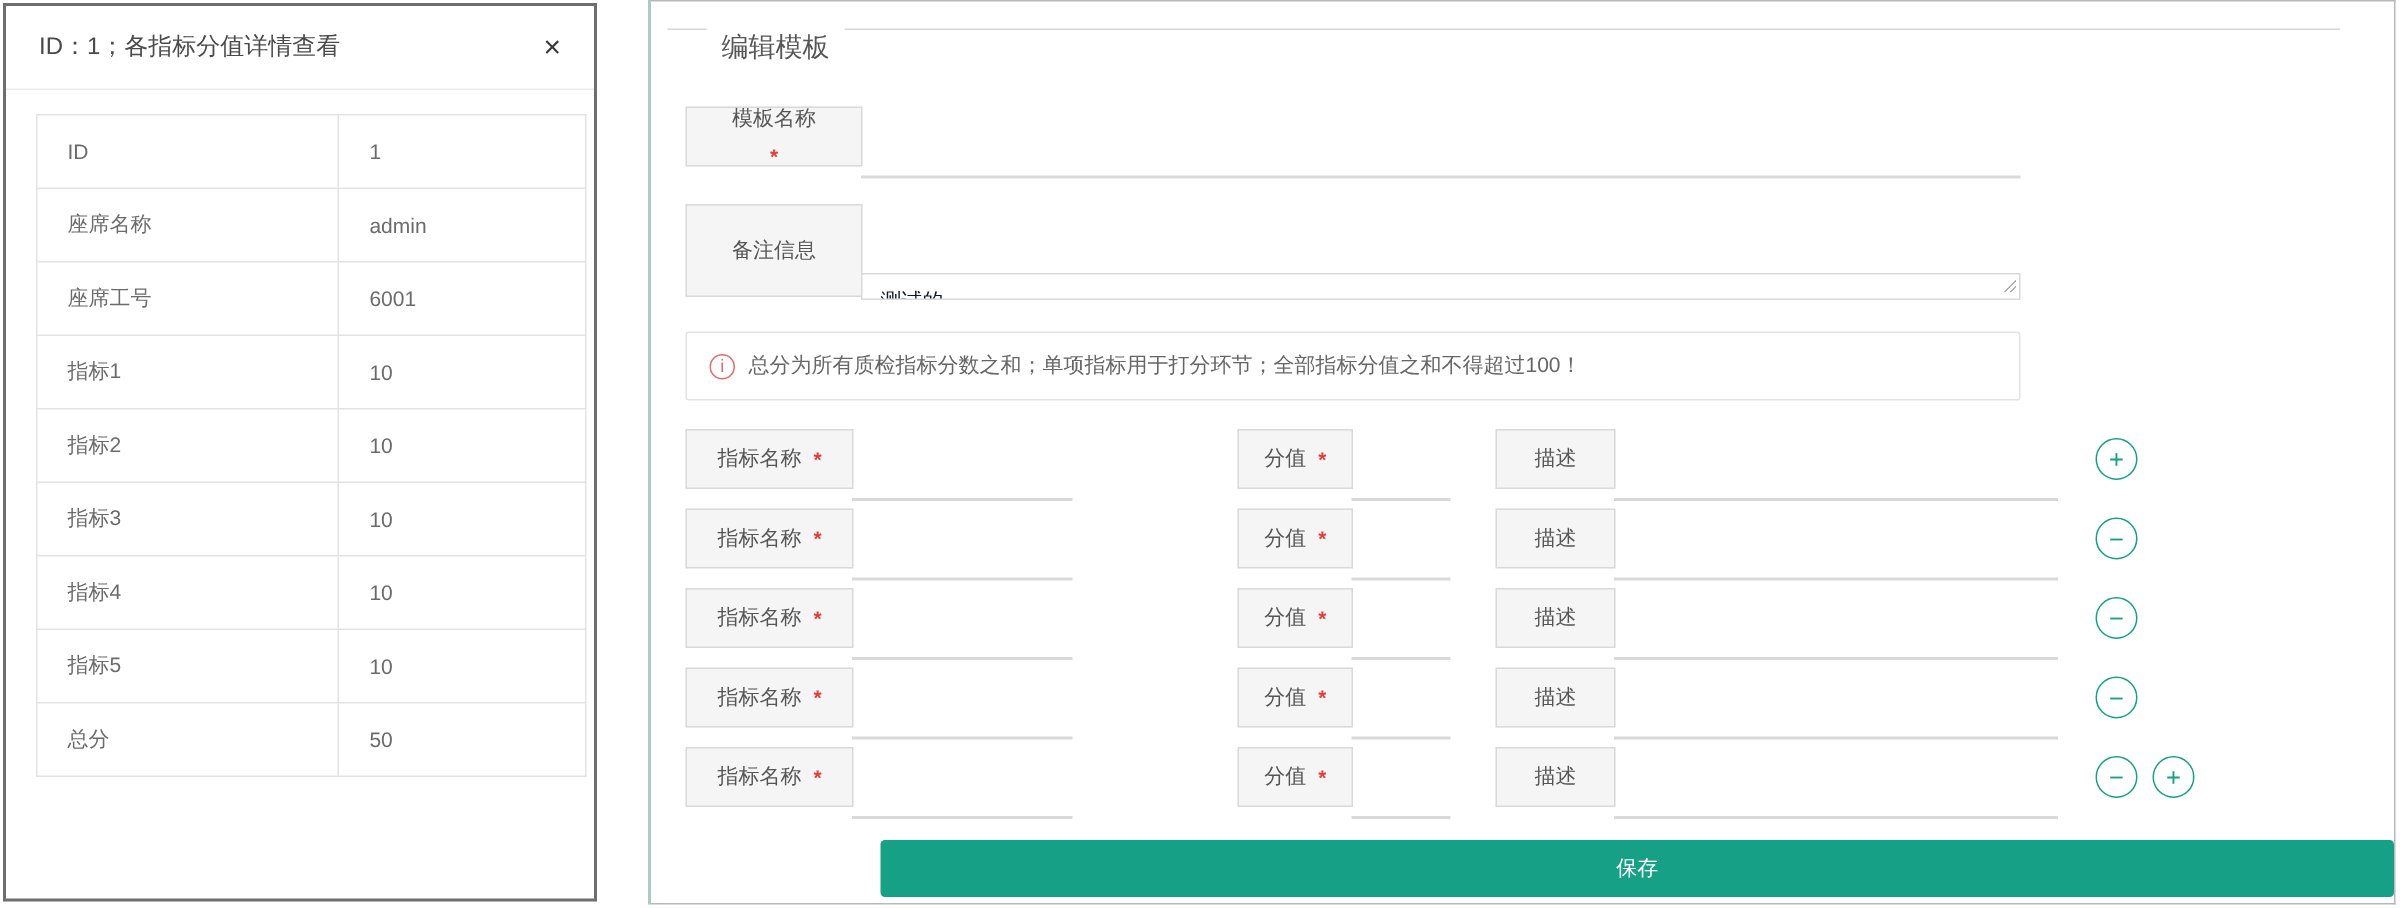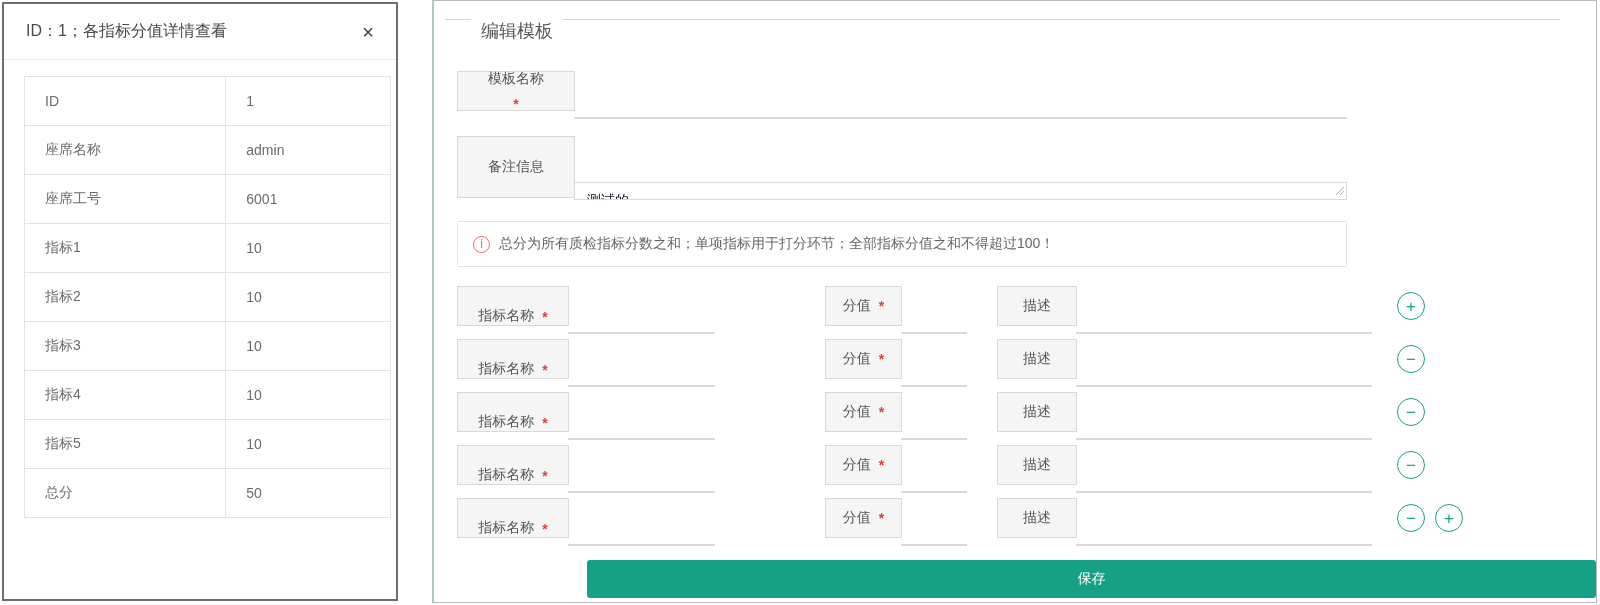--- a/index.html
+++ b/index.html
@@ -47,21 +47,21 @@
 
   .alert { margin-top:23px; width:890px; height:46px; border:1px solid #e3e3e3; border-radius:2px;
     display:flex; align-items:center; gap:9px; padding:0 15px; font-size:14px; color:#666; }
   .info-icon { flex:none; width:17px; height:17px; border:1px solid #e36b6b; border-radius:50%;
     color:#e36b6b; display:inline-flex; align-items:center; justify-content:center;
     font-size:12px; line-height:1; }
 
   .ind-row { display:flex; align-items:center; height:40px; margin-top:13px; }
   .ind-row:first-child { margin-top:19px; }
   .g-name  { width:258px; height:40px; }
-  .g-name .addon  { width:112px;align-items:flex-end; }
+  .g-name .addon  { width:112px; }
   .g-score { width:142px; height:40px; margin-left:110px; }
   .g-score .addon { width:77px; }
   .g-desc  { width:375px; height:40px; margin-left:30px; }
   .g-desc .addon  { width:80px; }
   .actions { margin-left:25px; display:flex; gap:10px; }
   .icon-btn { width:28px; height:28px; border:1px solid #16a085; border-radius:50%;
     color:#16a085; background:#fff; display:flex; align-items:center; justify-content:center;
     font-size:17px; line-height:1; cursor:pointer; }
 
   .btn-row { margin-top:22px; padding-left:130px; display:flex; gap:25px;flex-direction:column; }

